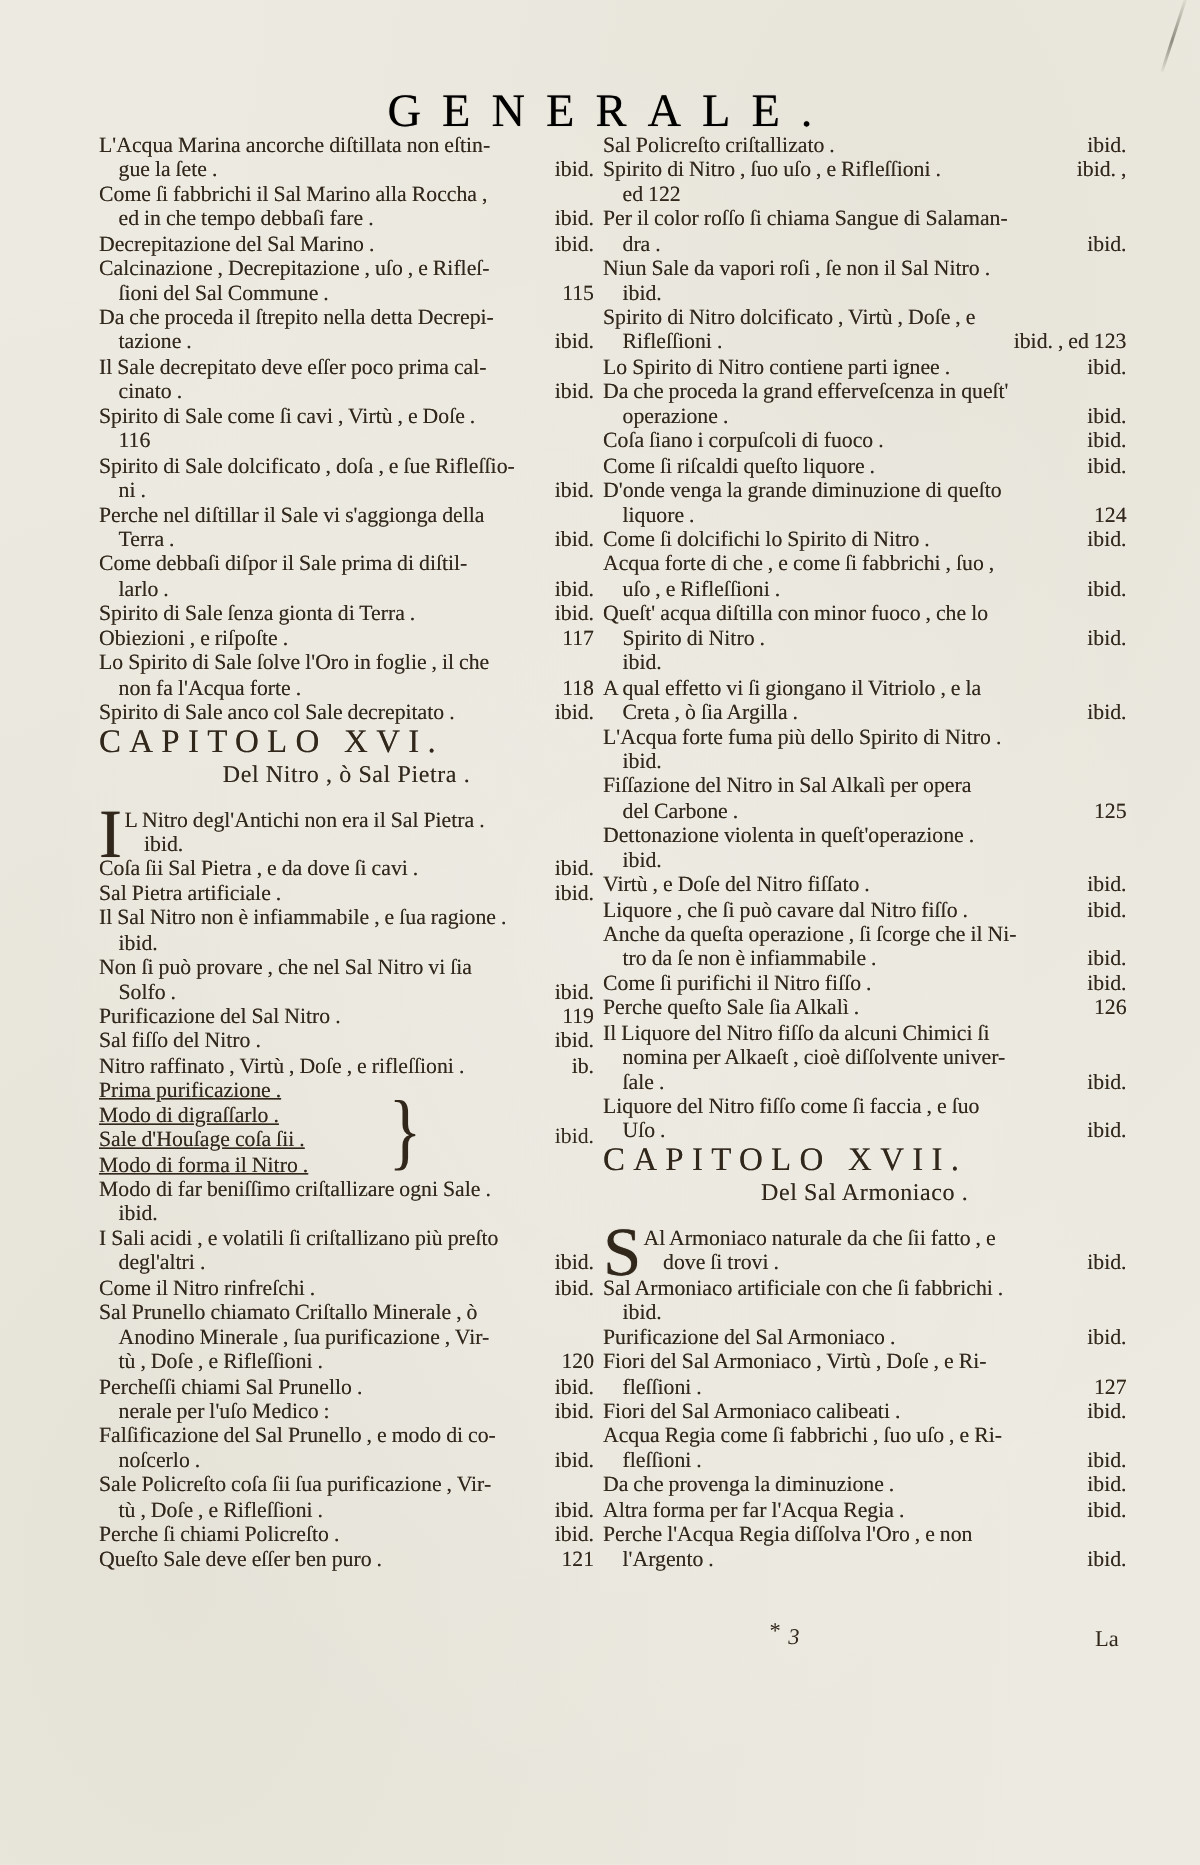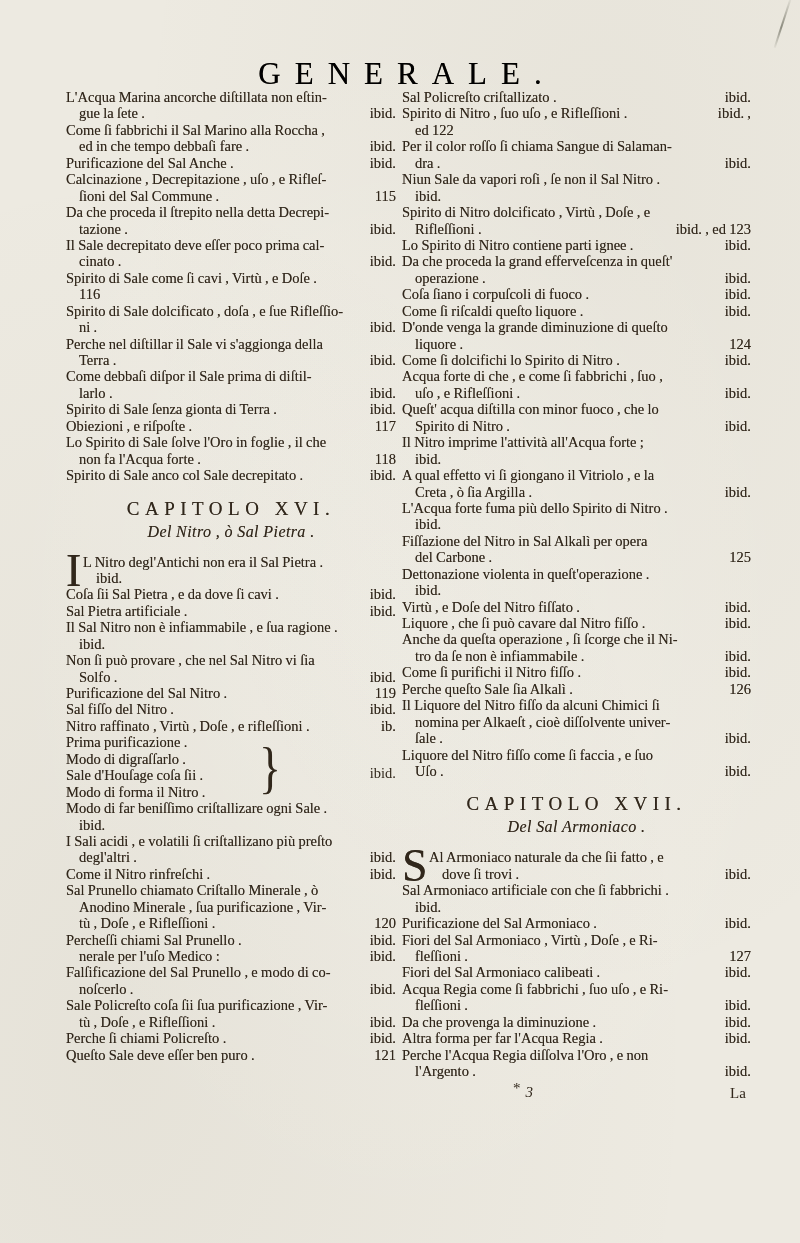--- a/index.html
+++ b/index.html
@@ -21,38 +21,38 @@
   }
   .col{position:absolute;top:89px;font-size:14.5px;}
   #col-left{left:66px;width:330px;}
   #col-right{left:402px;width:349px;}
   .ln{
     display:flex;justify-content:space-between;align-items:baseline;
     line-height:16.45px;height:16.45px;white-space:nowrap;
     word-spacing:-0.3px;text-shadow:0 0 .3px rgba(49,39,27,.55);
   }
   .ln .r{padding-left:6px;}
-  .ind{padding-left:13px;}
+  .ind{padding-left:13px;align-items:flex-end;}
   .heading{
-    text-align:center;font-size:19px;letter-spacing:5.5px;line-height:20px;
-    margin-top:15px;text-shadow:0 0 .4px rgba(49,39,27,.6);
+    text-align:left;font-size:22px;letter-spacing:5.5px;line-height:20px;
+    text-shadow:0 0 .4px rgba(49,39,27,.6);
   }
   .subheading{
-    text-align:center;font-style:italic;font-size:16px;line-height:18px;
+    text-align:center;font-size:16px;line-height:18px;
     margin-top:4px;margin-bottom:13px;letter-spacing:.4px;
     text-shadow:0 0 .3px rgba(49,39,27,.5);
   }
   .dropcap-wrap{position:relative;}
   .dropcap-wrap .dc{
     position:absolute;left:0;top:0;font-size:46px;line-height:33px;
     text-shadow:0 0 .5px rgba(44,35,22,.7);
   }
   .dropcap-wrap.l-I{padding-left:17px;}
   .dropcap-wrap.l-S{padding-left:27px;}
-  .brace-wrap{position:relative;}
+  .brace-wrap{position:relative;text-decoration:underline;}
   .brace-wrap .brace{
     position:absolute;left:193px;top:1px;font-size:54px;line-height:64px;
     transform:scale(0.85,1.05);transform-origin:left top;font-weight:400;
   }
   .brace-wrap .brace-ref{position:absolute;right:0;top:31px;line-height:16.45px;}
   .sig{position:absolute;left:513px;top:1080px;font-size:15px;}
   .sig .signum{position:relative;top:4px;left:5px;font-style:italic;}
   .catchword{position:absolute;left:730px;top:1085px;font-size:15px;}
   .scratch{
     position:absolute;top:-5px;right:16px;width:1.6px;height:54px;
@@ -75,21 +75,21 @@
         <span class="r">ibid.</span>
       </div>
       <div class="ln">
         <span class="t">Come ſi fabbrichi il Sal Marino alla Roccha ,</span>
       </div>
       <div class="ln ind">
         <span class="t">ed in che tempo debbaſi fare .</span>
         <span class="r">ibid.</span>
       </div>
       <div class="ln">
-        <span class="t">Purificazione del Sal Anche .</span>
+        <span class="t">Decrepitazione del Sal Marino .</span>
         <span class="r">ibid.</span>
       </div>
       <div class="ln">
         <span class="t">Calcinazione , Decrepitazione , uſo , e Rifleſ-</span>
       </div>
       <div class="ln ind">
         <span class="t">ſioni del Sal Commune .</span>
         <span class="r">115</span>
       </div>
       <div class="ln">
@@ -338,23 +338,20 @@
       <div class="ln ind">
         <span class="t">uſo , e Rifleſſioni .</span>
         <span class="r">ibid.</span>
       </div>
       <div class="ln">
         <span class="t">Queſt' acqua diſtilla con minor fuoco , che lo</span>
       </div>
       <div class="ln ind">
         <span class="t">Spirito di Nitro .</span>
         <span class="r">ibid.</span>
-      </div>
-      <div class="ln">
-        <span class="t">Il Nitro imprime l'attività all'Acqua forte ;</span>
       </div>
       <div class="ln ind">
         <span class="t">ibid.</span>
       </div>
       <div class="ln">
         <span class="t">A qual effetto vi ſi giongano il Vitriolo , e la</span>
       </div>
       <div class="ln ind">
         <span class="t">Creta , ò ſia Argilla .</span>
         <span class="r">ibid.</span>

